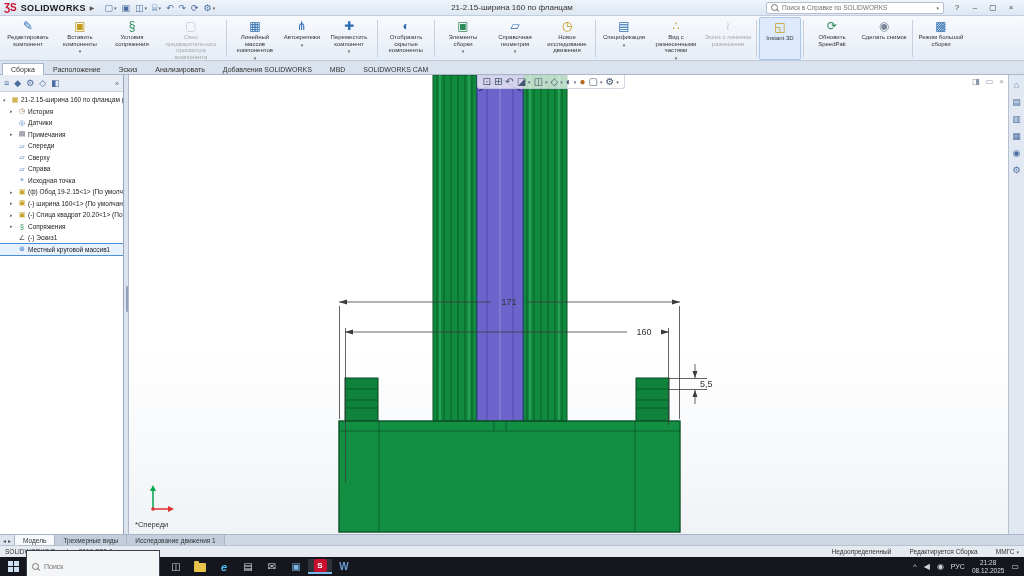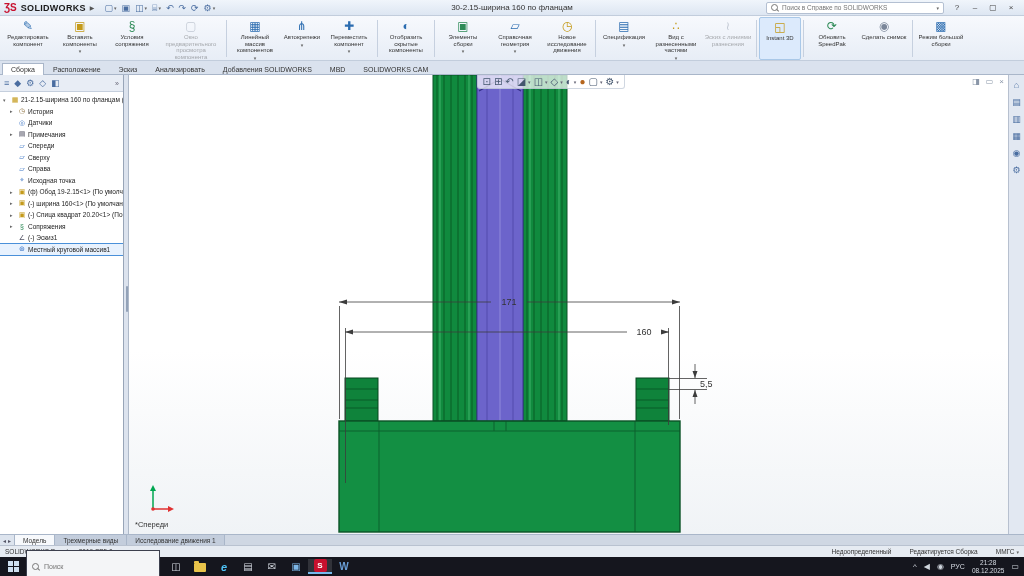--- a/index.html
+++ b/index.html
@@ -131,21 +131,21 @@
         <span>↷</span>
       </span>
     <span class="qbtn">
         <span>⟳</span>
       </span>
     <span class="qbtn">
         <span>⚙</span>
         <span class="dd">▾</span>
       </span>
   </div>
-  <span class="doc-title">30-2.15-ширина 160 по фланцам</span>
+  <span class="doc-title">21-2.15-ширина 160 по фланцам</span>
   <div class="help-search">
     <span class="icon-mag"></span>
     <input readonly="" placeholder="Поиск в Справке по SOLIDWORKS" style="">
     <span class="dd" style="font-size:5px;color:#666">▾</span>
   </div>
   <div class="win-controls">
     <span>?</span>
     <span>–</span>
     <span>▢</span>
     <span>×</span>

